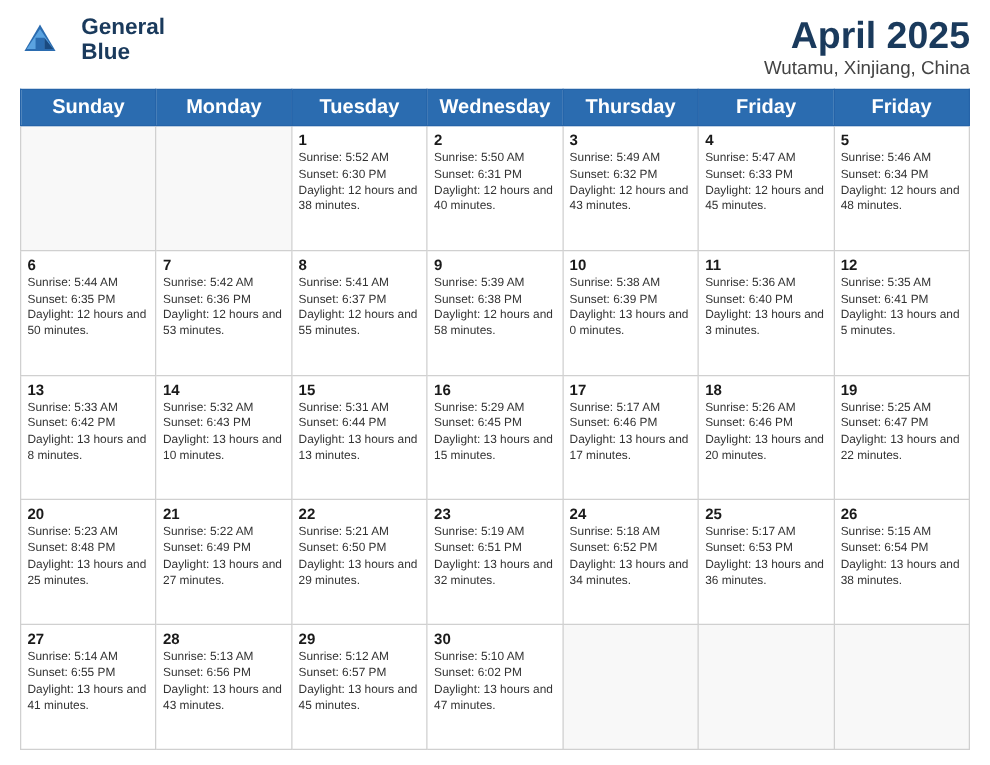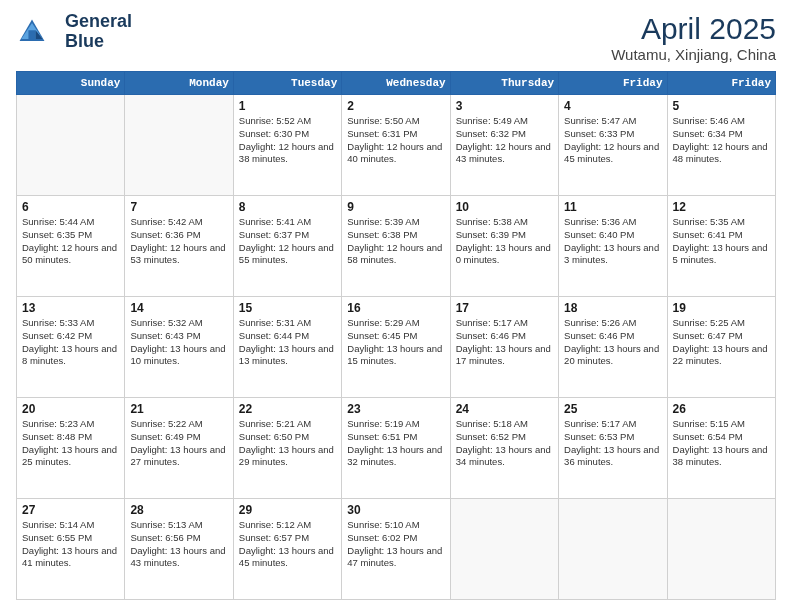--- a/index.html
+++ b/index.html
@@ -39,42 +39,41 @@
     }
     .logo-icon {
       width: 32px;
       height: 32px;
     }
     .title-block {
       text-align: right;
     }
     .main-title {
       font-size: 30px;
-      font-weight: normal;
+      font-weight: bold;
       color: #1a3a5c;
     }
     .sub-title {
       font-size: 15px;
       color: #444;
     }
     .calendar-table {
       width: 100%;
       border-collapse: collapse;
       flex: 1;
       table-layout: fixed;
     }
     .calendar-table th {
       background-color: #2b6cb0;
       color: #fff;
-      font-size: 11px;
+      font-size: 16px;
       font-weight: bold;
       padding: 5px 4px;
-      text-align: right;
+      text-align: center;
       border: 1px solid #2563a8;
-      font-family: Liberation Mono, monospace;
     }
     .calendar-table td {
       border: 1px solid #d0d0d0;
       vertical-align: top;
       padding: 4px 5px;
       font-size: 9.5px;
       color: #333;
       background: #fff;
       height: 82px;
     }

